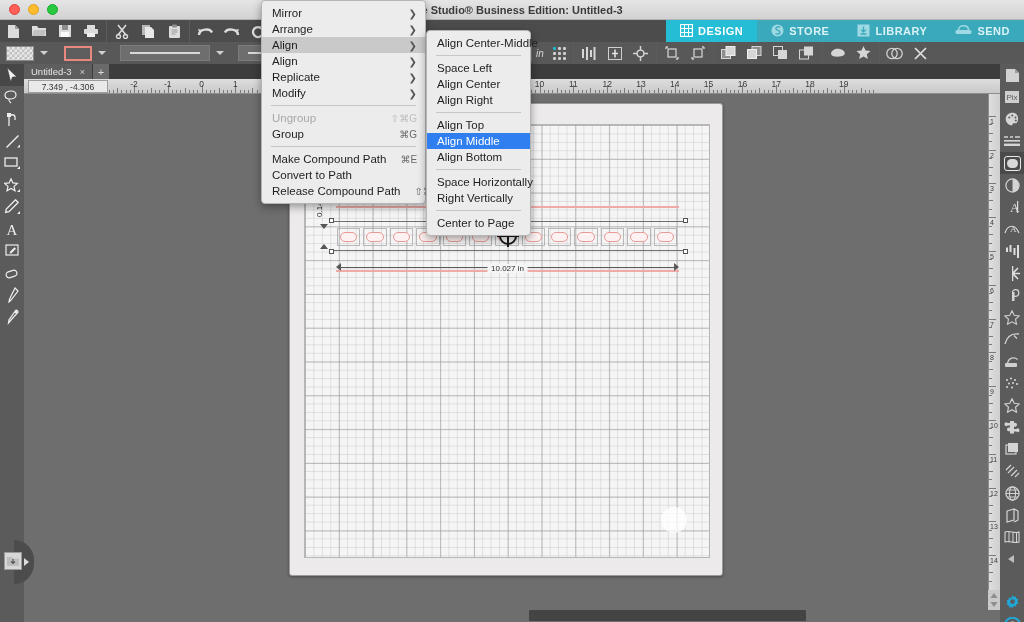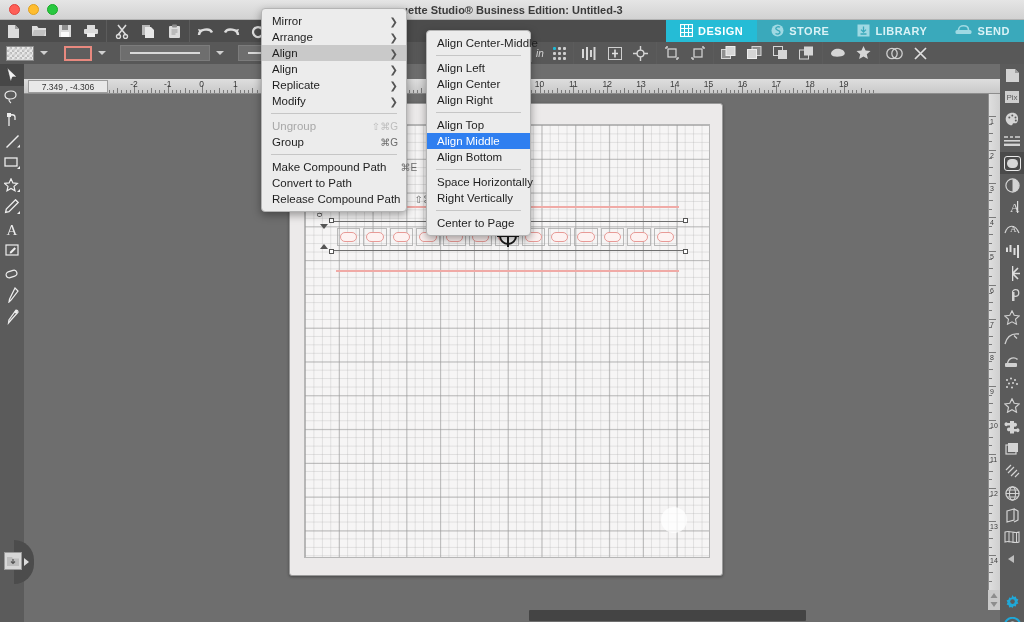--- a/index.html
+++ b/index.html
@@ -249,21 +249,21 @@
   .leftdrawer .tri{ left:24px; top:18px; border:none;
     width:0;height:0;border-top:4px solid transparent;border-bottom:4px solid transparent;
     border-left:5px solid #ddd;}
 
   
   .menu{
     position:absolute; background:#ececec; border:1px solid #b4b4b4;
     box-shadow:0 3px 9px rgba(0,0,0,.36); border-radius:4px; padding:4px 0;
     font-size:11.5px; color:#1e1e1e;
   }
-  #menu1{ left:261px; top:8px; width:146px; }
+  #menu1{ left:261px; top:0; width:165px; }
   #menu2{ left:426px; top:30px; width:105px; }
   .mi{
     display:flex; align-items:center; justify-content:space-between;
     height:16px; padding:0 8px 0 10px; white-space:nowrap;
   }
   .mi.hl{ background:#2f7ff0; color:#fff; }
   .mi.hl-gray{ background:#c9c9c9; }
   .mi.disabled{ color:#a8a8a8; }
   .mi .sc{ font-size:10px; color:#6a6a6a; margin-left:14px;}
   .mi.disabled .sc{ color:#bdbdbd; }
@@ -516,20 +516,28 @@
           <circle cx="11" cy="6.5" r="5.2" fill="none" stroke="#cfcfcf" stroke-width="1.3"></circle>
         </svg>
     </div>
     <div class="tbbtn">
       <svg width="13" height="13" viewBox="0 0 13 13">
           <path d="M1 1l11 11M12 1L1 12" stroke="#e0e0e0" stroke-width="1.7"></path>
         </svg>
     </div>
   </div>
 
+  <div class="tabstrip">
+    <div class="lefttool-head"></div>
+    <div class="doctab">
+      <span>Untitled-3</span>
+      <span class="x">×</span>
+    </div>
+    <div class="tabplus">+</div>
+  </div>
 
   <div class="leftrail">
     <div class="tool sel">
       <svg width="13" height="16" viewBox="0 0 13 16">
           <path d="M1 0.5l10 9.5H6.6l-1.9 5z" fill="#f2f2f2" stroke="#3a3a3a" stroke-width=".7"></path>
         </svg>
     </div>
     <div class="tool">
       <svg width="16" height="14" viewBox="0 0 16 14">
           <path d="M12 5c0 2.5-3 4-6 4S1 7.5 1 5 4 1 7 1s5 1.5 5 4zM5 9c-.5 2 1 3 2 4" stroke="#ededed" stroke-width="1.2" fill="none"></path>
@@ -870,20 +878,26 @@
         <div class="tri up" style="left:15px;top:119px"></div>
 
         <div style="position:absolute;left:203px;top:111px;width:1px;height:1px">
           <div class="rot-line"></div>
           <div class="rot-dot"></div>
         </div>
         <div style="position:absolute;left:194px;top:102px;width:18px;height:18px">
           <div class="centermark"></div>
         </div>
 
+        <div class="dim-h">
+          <div class="ar l"></div>
+          <div class="bar"></div>
+          <div class="ar r"></div>
+          <div class="cap">10.027 in</div>
+        </div>
 
         <div class="dim-v">0.145 in</div>
 
         <div class="wm"></div>
       </div>
     </div>
   </div>
 
   <div class="vruler" id="vruler">
       <div class="tick" style="top: 21.8px; width: 7px;"></div>
@@ -1191,21 +1205,21 @@
         <span>Release Compound Path</span>
         <span class="sc">⇧⌘E</span>
       </div>
     </div>
   <div class="menu" id="menu2">
       <div class="mi">
         <span>Align Center-Middle</span>
       </div>
       <div class="msep"></div>
       <div class="mi">
-        <span>Align Left</span>
+        <span>Space Left</span>
       </div>
       <div class="mi">
         <span>Align Center</span>
       </div>
       <div class="mi">
         <span>Align Right</span>
       </div>
       <div class="msep"></div>
       <div class="mi">
         <span>Align Top</span>

